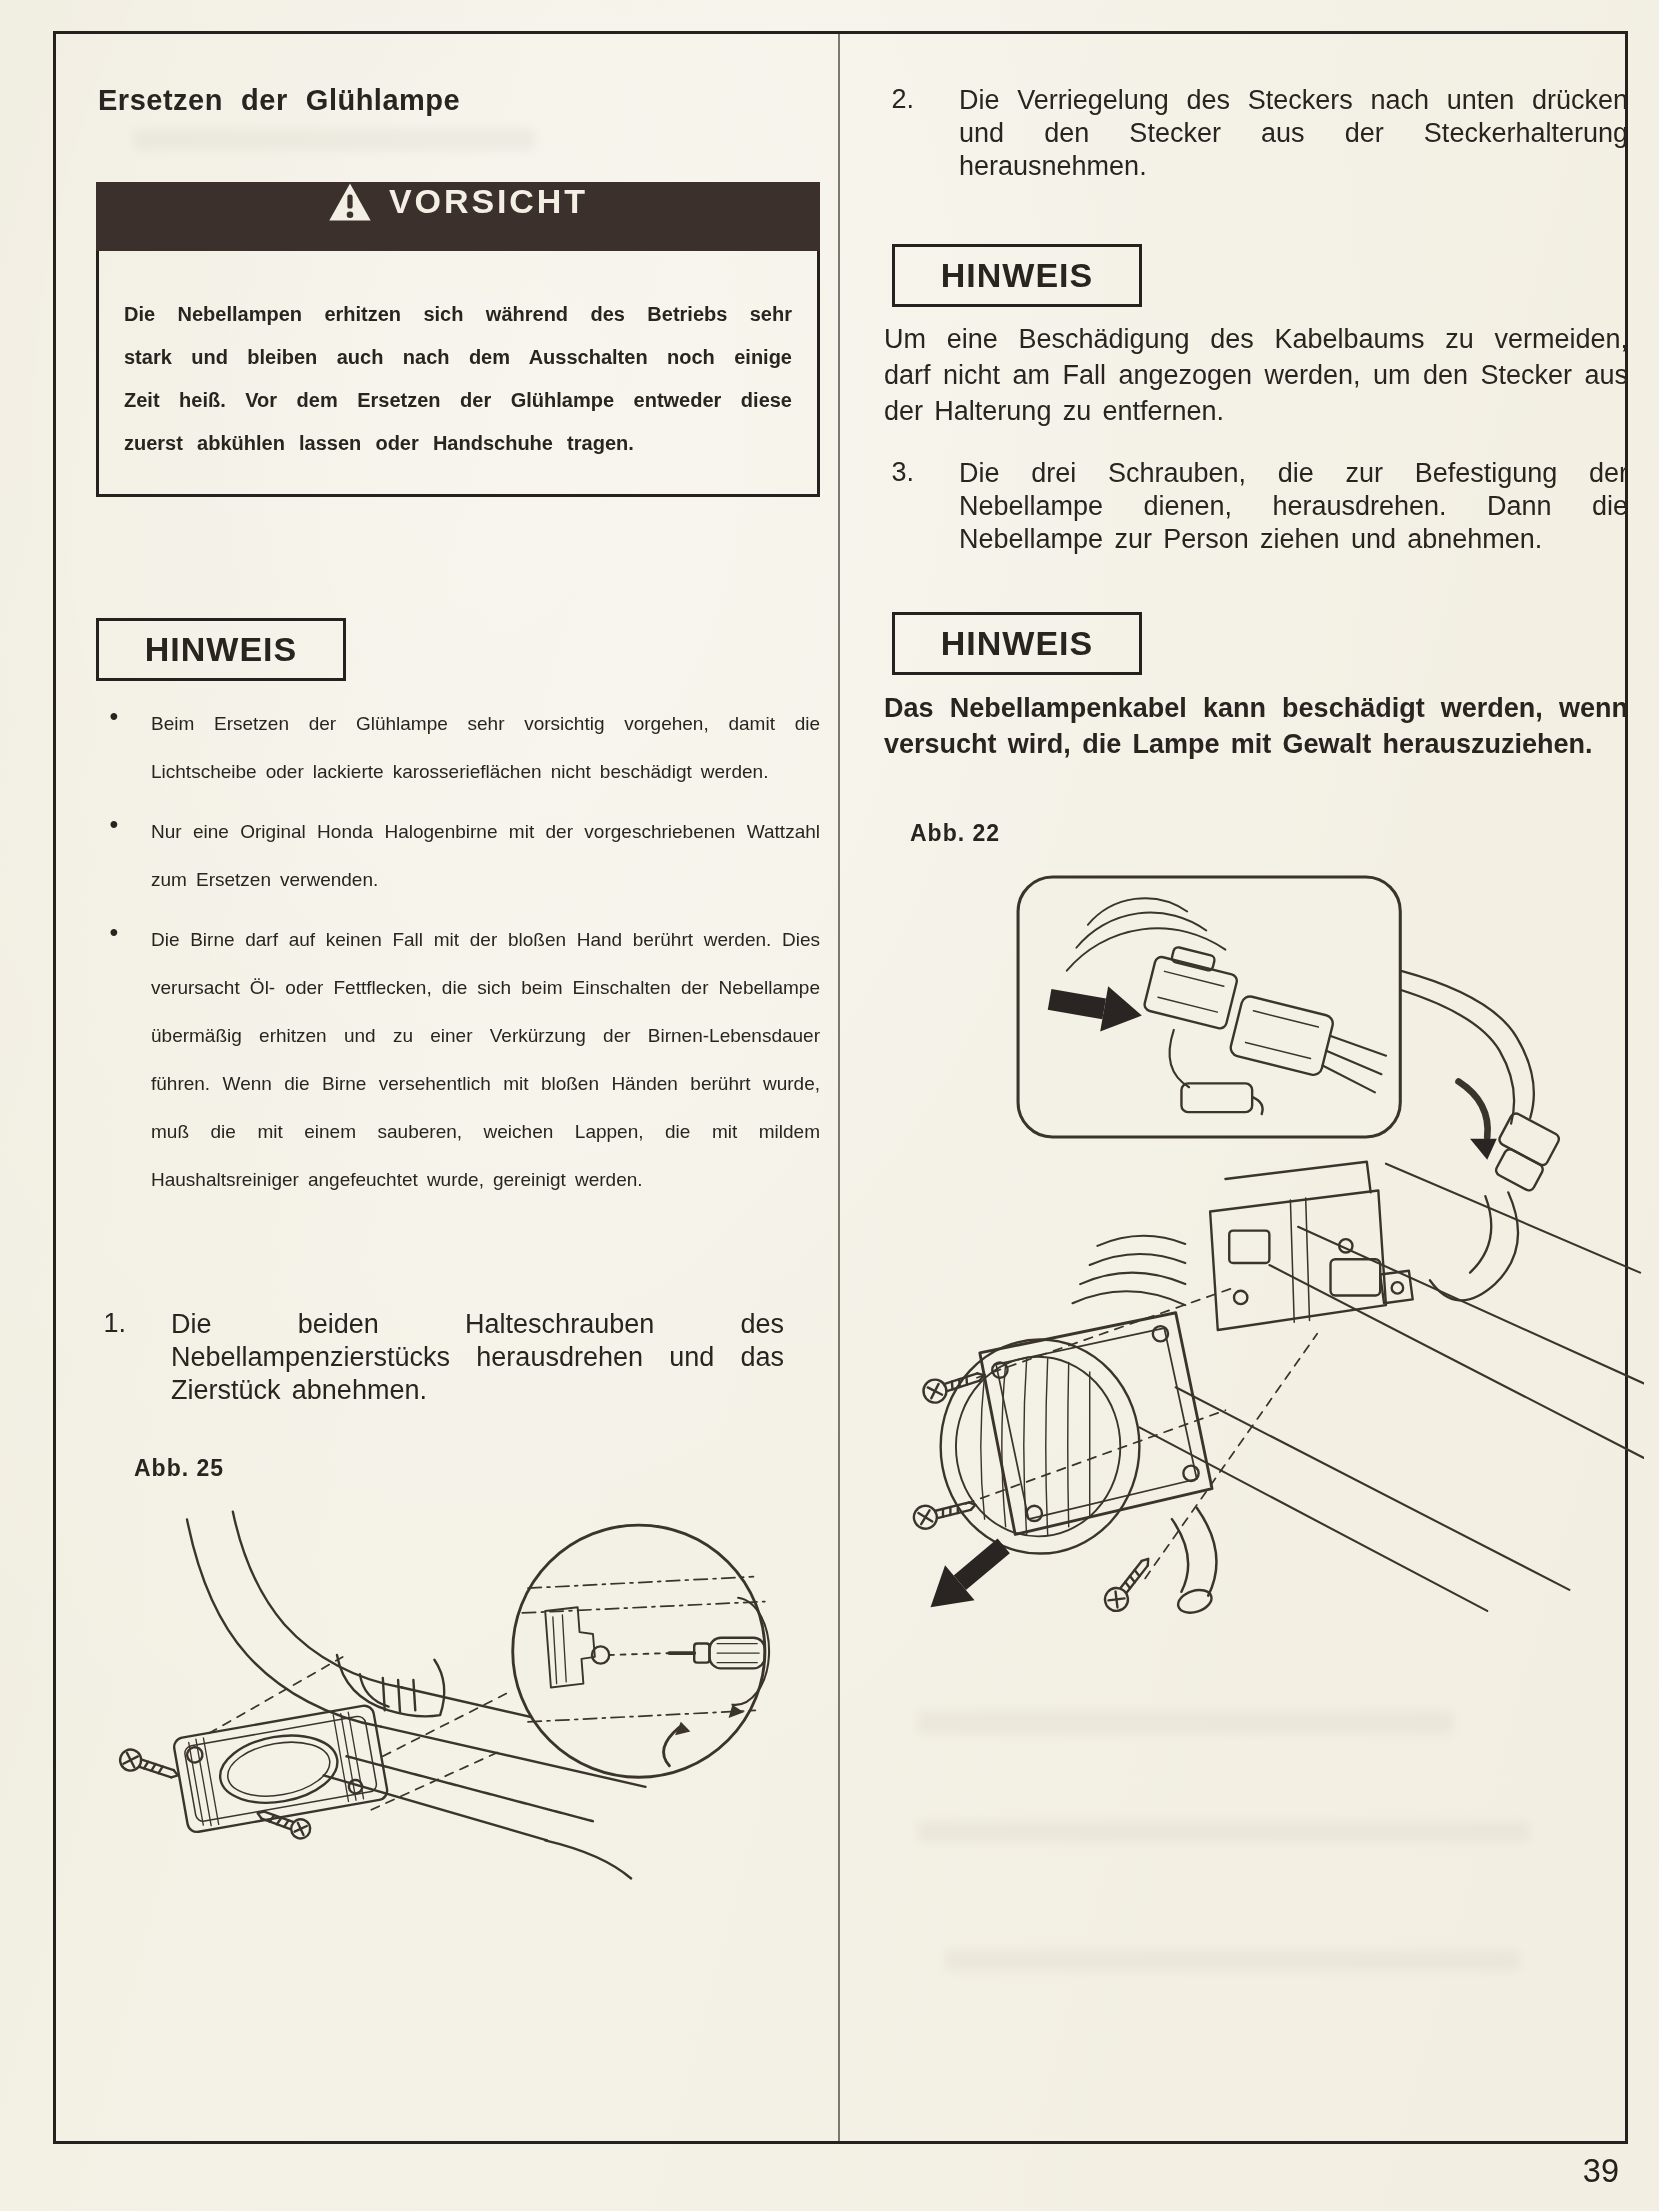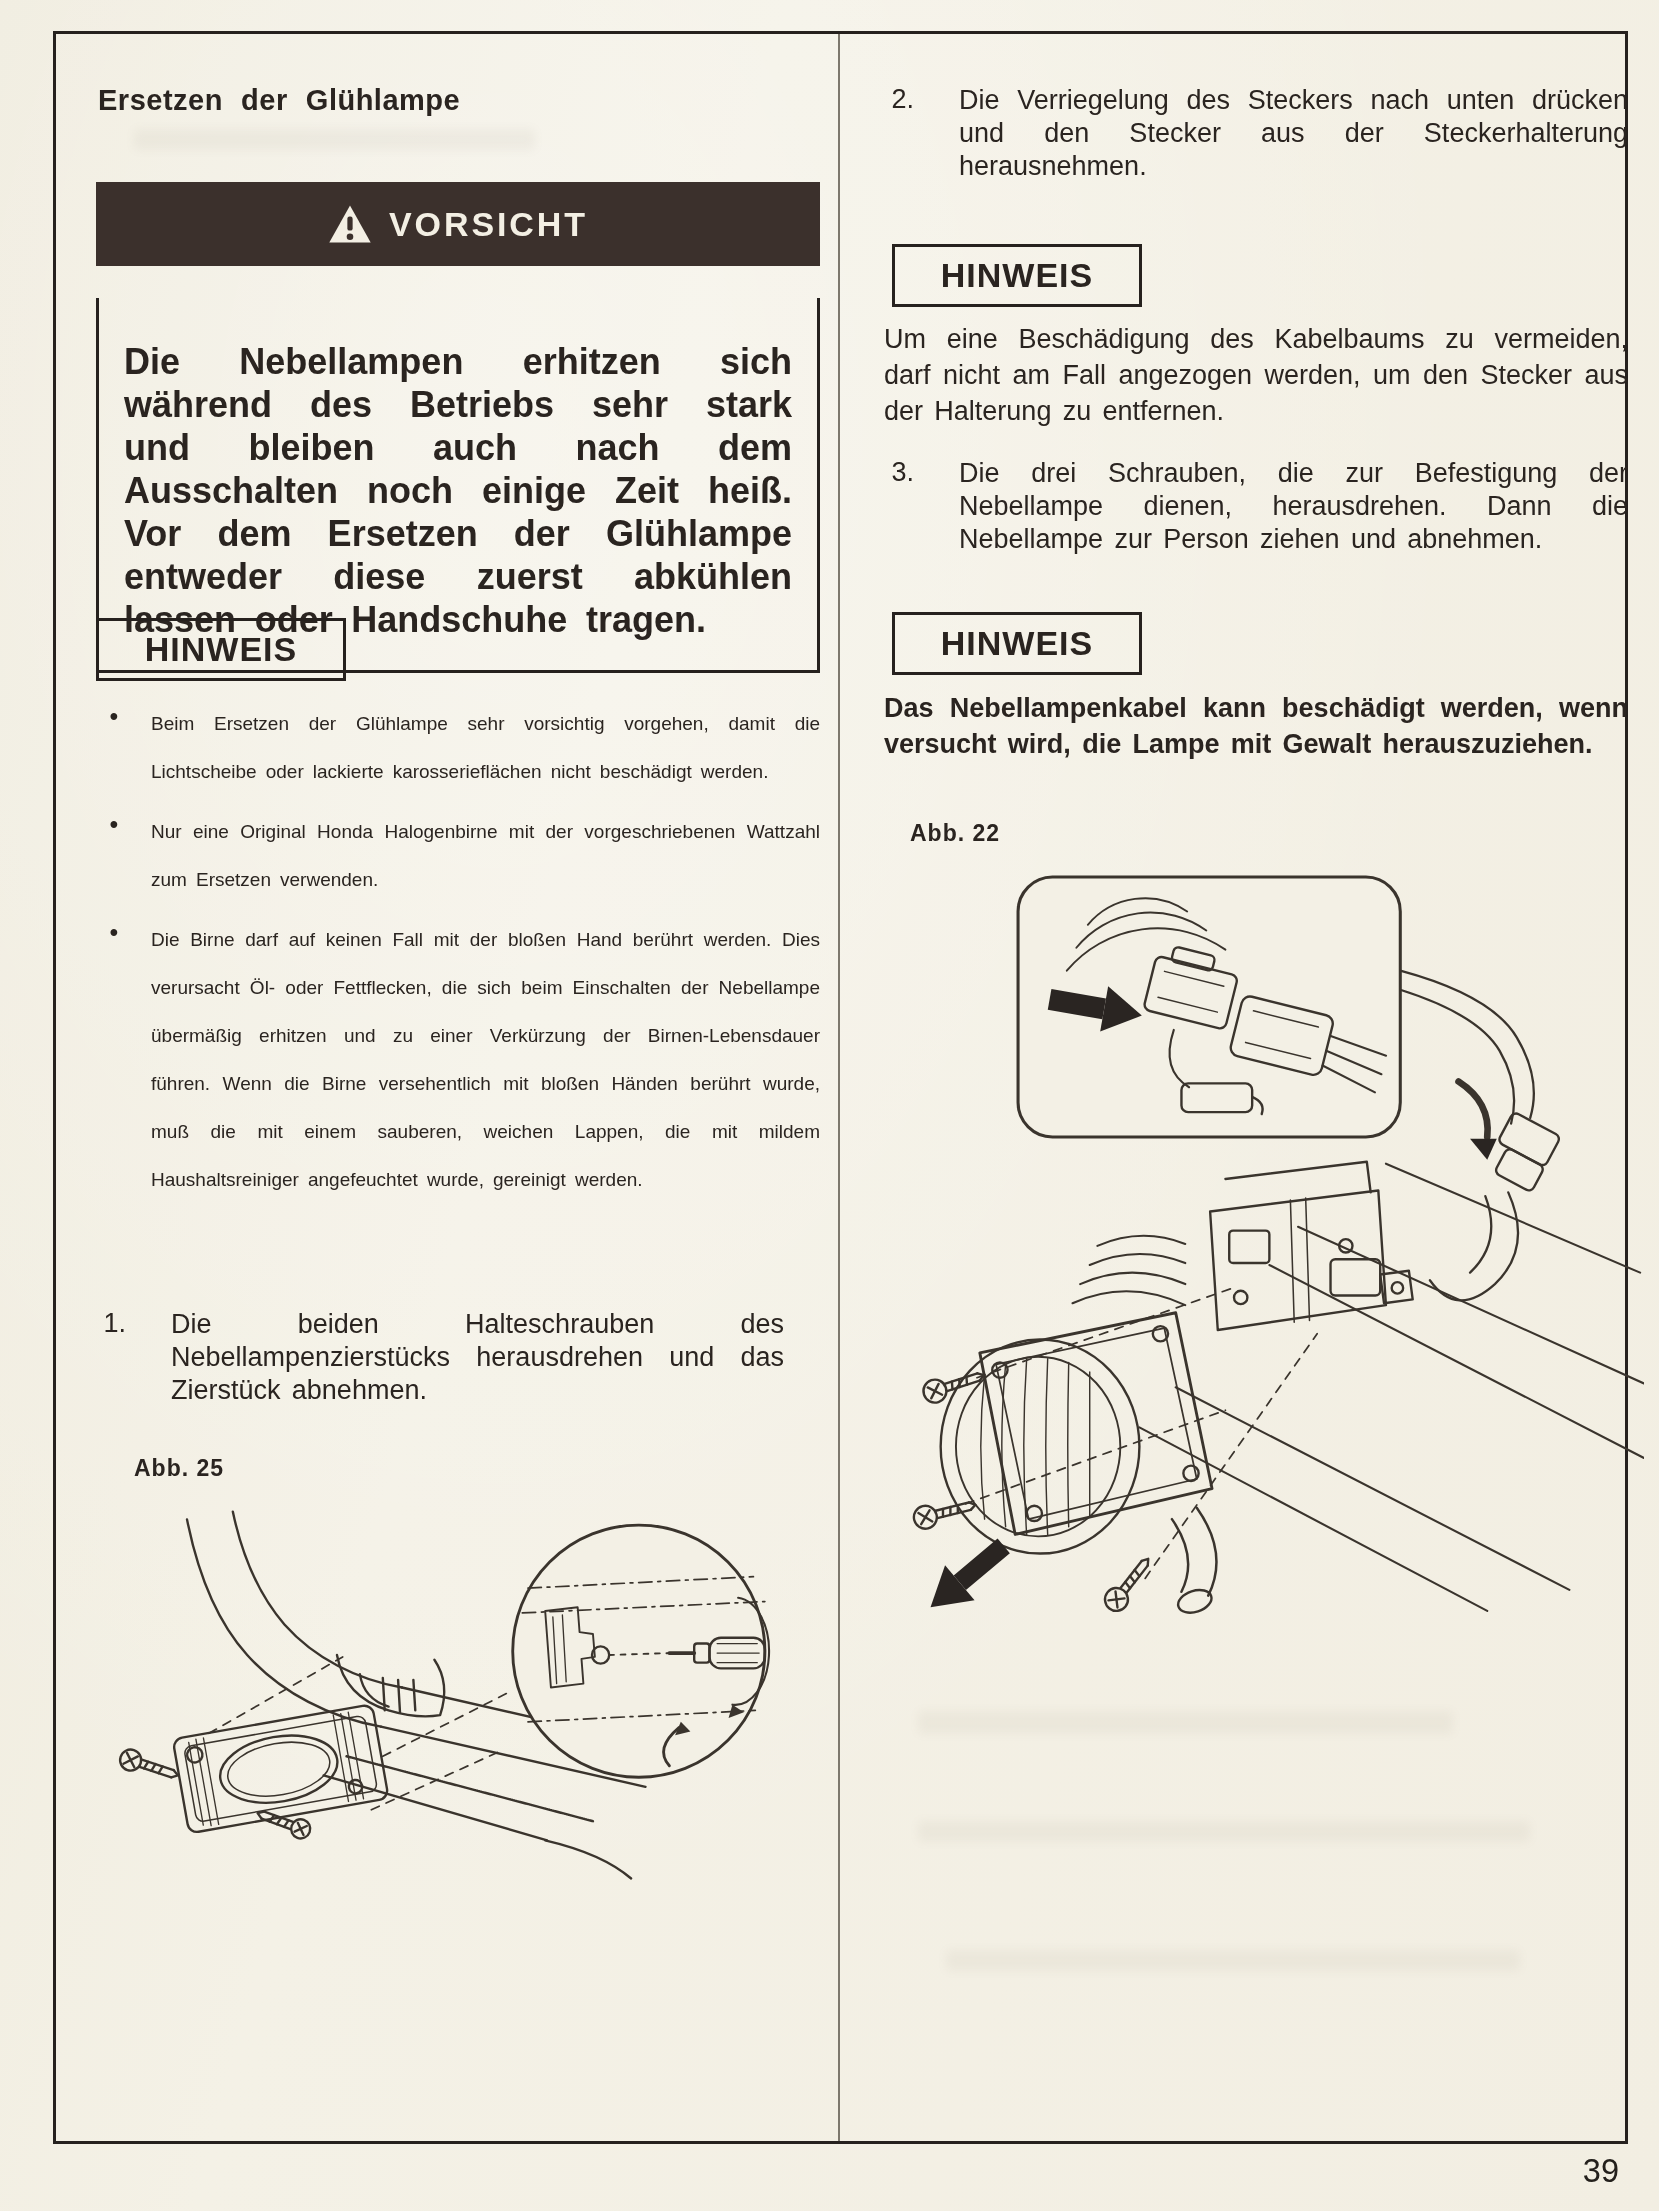--- a/index.html
+++ b/index.html
@@ -24,28 +24,28 @@
   .pagenum{
     position:absolute;right:40px;top:2153px;font-size:32.5px;color:#24201c;
   }
   .heading{
     position:absolute;left:98px;top:84px;
     font-size:29px;font-weight:700;word-spacing:9.6px;letter-spacing:0.5px;
   }
   
   .caution{position:absolute;left:96px;top:182px;width:724px;box-sizing:border-box;}
   .caution-bar{
-    height:84px;background:#3b302c;display:flex;align-items:center;justify-content:center;
+    height:69px;background:#3b302c;display:flex;justify-content:center;
     gap:17px;color:#f3efe4;font-size:34px;font-weight:700;letter-spacing:2.9px;
   }
   .caution-body{
     border:3.8px solid #26211e;border-top:none;box-sizing:border-box;
     padding:42px 25px 29px 25px;
-    font-size:36px;font-weight:700;line-height:43px;
-    text-align:justify;word-spacing:8.6px;margin-top:32px;
+    font-size:20px;font-weight:700;line-height:43px;
+    text-align:justify;word-spacing:8.6px;
   }
   .tri{width:44px;height:40px;flex:0 0 auto;}
   
   .note-label{
     position:absolute;width:250px;height:63px;border:3.8px solid #26211e;box-sizing:border-box;
     display:flex;align-items:center;justify-content:center;
     font-size:34px;font-weight:700;letter-spacing:1px;text-align:right;
   }
   
   .bullet{position:absolute;left:96px;width:724px;}

